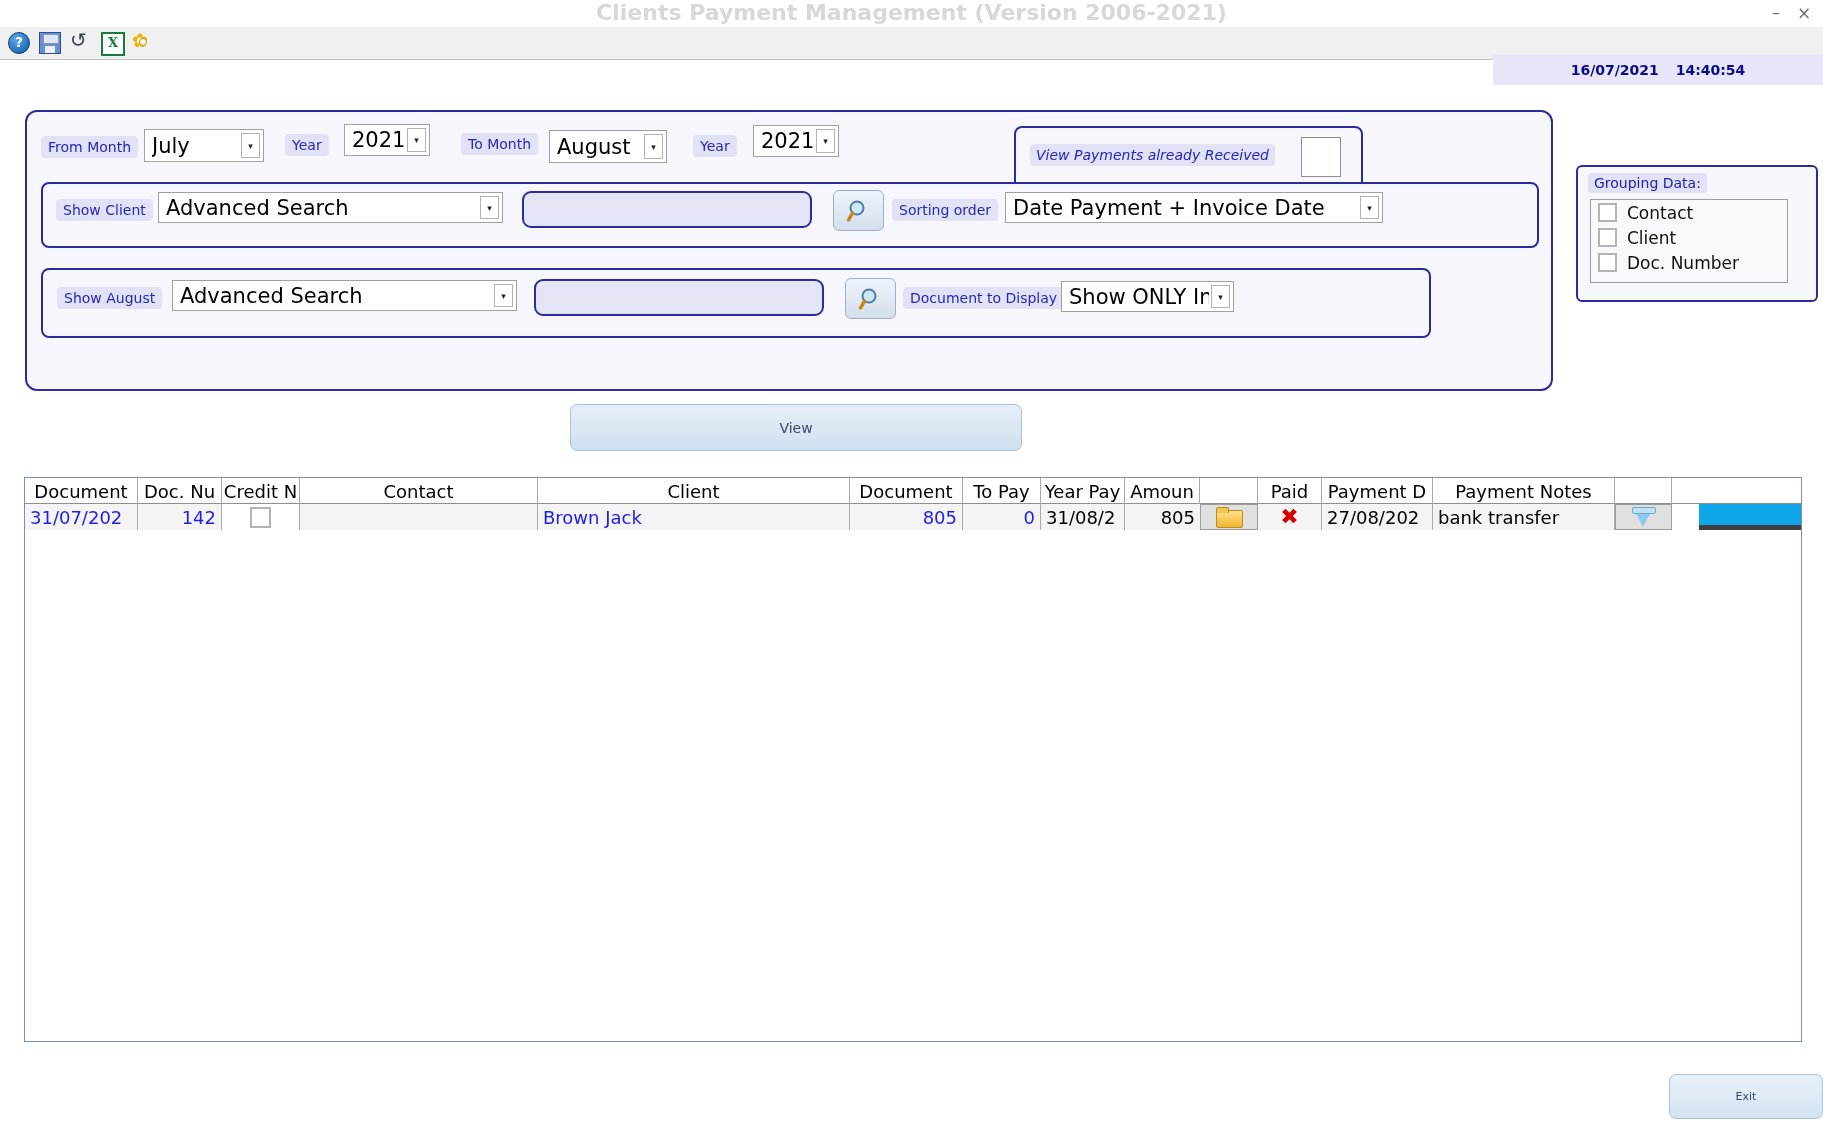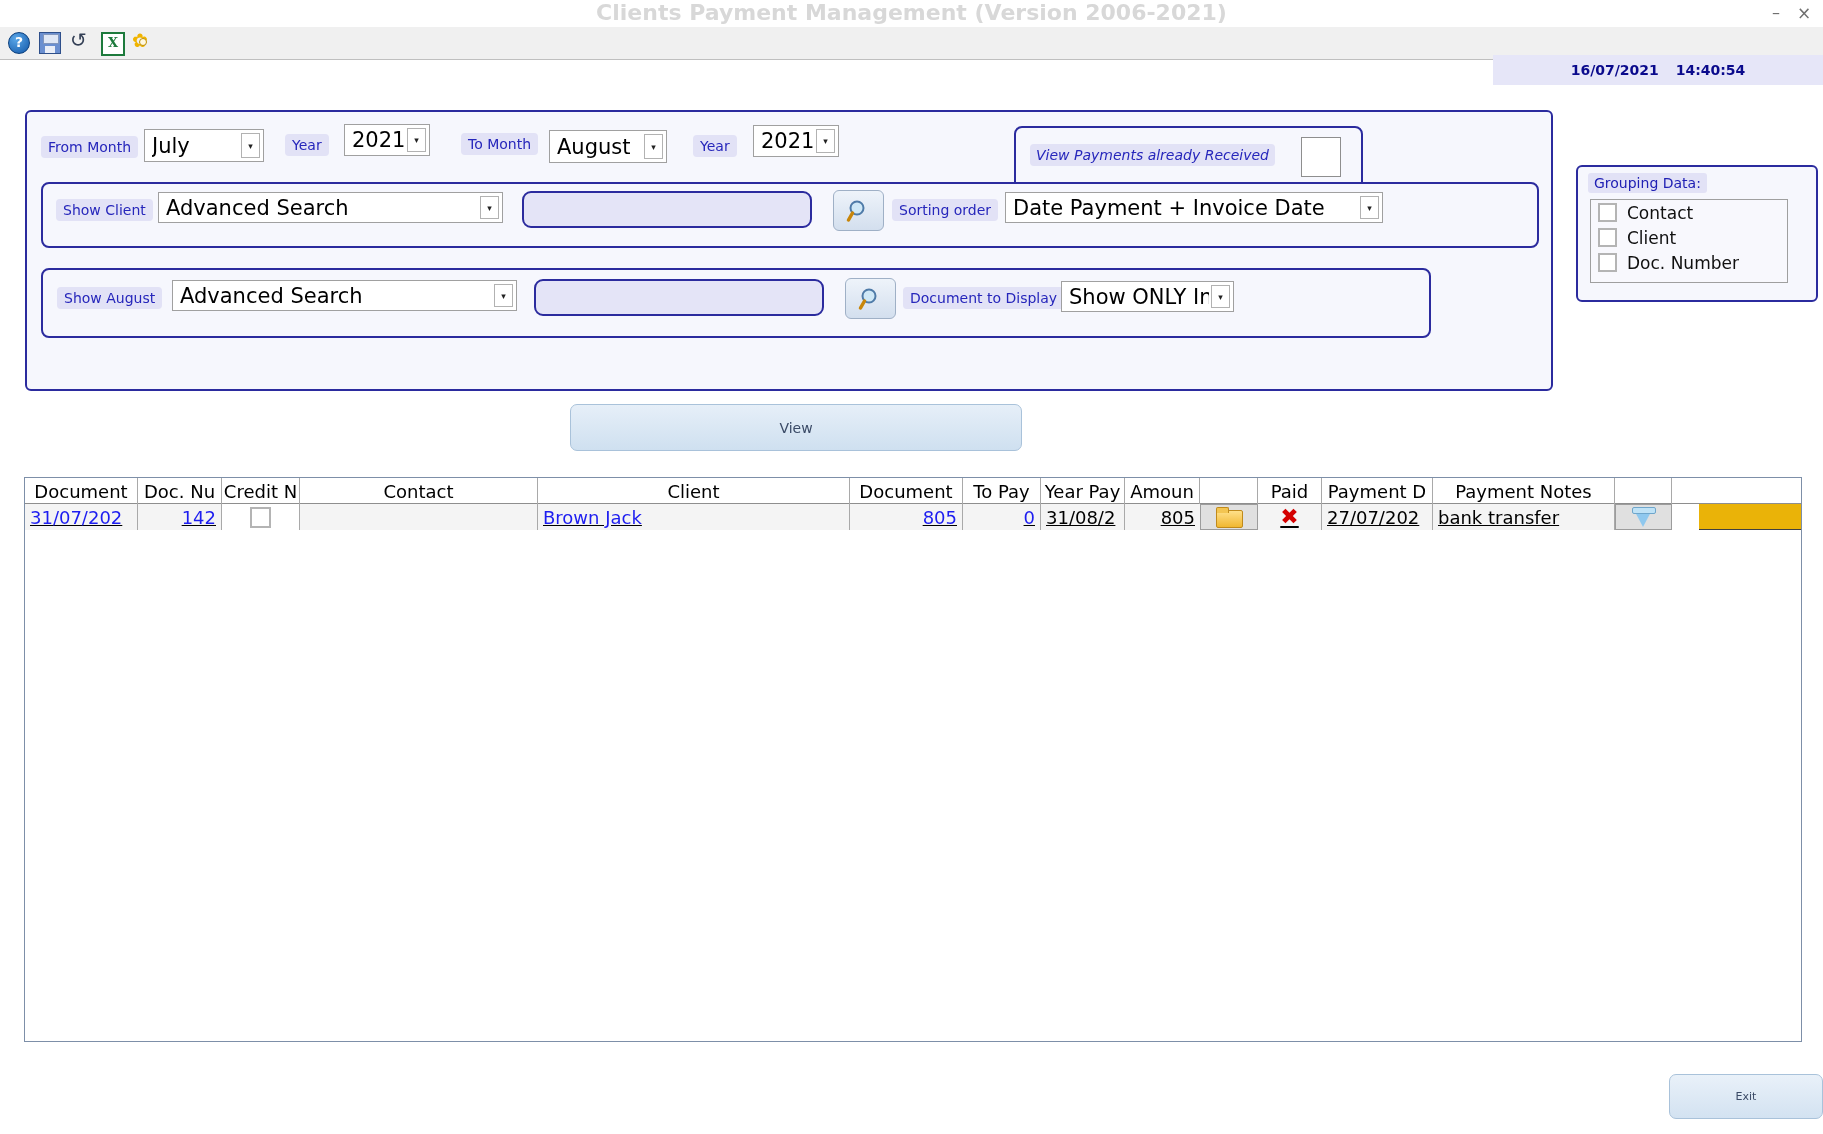--- a/index.html
+++ b/index.html
@@ -139,21 +139,21 @@
     text-align: center;
   }
   .datetime-box span { margin: 0 6px; }
 
   
   .main-panel {
     position: absolute;
     left: 25px; top: 110px;
     width: 1524px; height: 277px;
     border: 2px solid #2b2b9e;
-    border-radius: 6px;
+    border-radius: 12px;
     background: #f6f7fd;
   }
   .sub-panel {
     position: absolute;
     border: 2px solid #2b2b9e;
     border-radius: 8px;
     background: #f6f7fd;
   }
   .panel-client { left: 14px; top: 70px; width: 1494px; height: 62px; }
   .panel-contact { left: 14px; top: 156px; width: 1386px; height: 66px; }
@@ -330,23 +330,22 @@
   .grid-row {
     display: flex;
     height: 26px;
     box-sizing: border-box;
   }
   .grid-head {
     border-bottom: 1px solid #8e8e8e;
     background: #ffffff;
   }
   .grid-body-row {
-    border-bottom: 1px solid #404040;
-    background: #eab308;
-    text-decoration: underline;
+    border-bottom: 5px solid #404040;
+    background: #0ea5e9;
   }
   .gc {
     box-sizing: border-box;
     border-right: 1px solid #a9a9a9;
     font-size: 18px;
     display: flex;
     align-items: center;
     padding: 0 5px;
     overflow: hidden;
     white-space: nowrap;
@@ -570,21 +569,21 @@
     <div class="gc al-r blue" style="width:113px;">805</div>
     <div class="gc al-r blue" style="width:78px;">0</div>
     <div class="gc al-l black" style="width:84px;">31/08/2</div>
     <div class="gc al-r black" style="width:75px; border-right:none;">805</div>
     <div class="gc btn-cell" style="width:58px;">
       <div class="folder-ic"></div>
     </div>
     <div class="gc al-c" style="width:64px;">
       <span class="xmark">✖</span>
     </div>
-    <div class="gc al-l black" style="width:111px;">27/07/202</div>
+    <div class="gc al-l black" style="width:111px;">27/08/202</div>
     <div class="gc al-l black" style="width:182px;">bank transfer</div>
     <div class="gc btn-cell" style="width:57px;">
       <div class="trash-ic"></div>
     </div>
     <div class="gc" style="width:27px; border-right:none; background:#ffffff !important;"></div>
   </div>
 </div>
 
 <div class="exit-btn">Exit</div>
 

